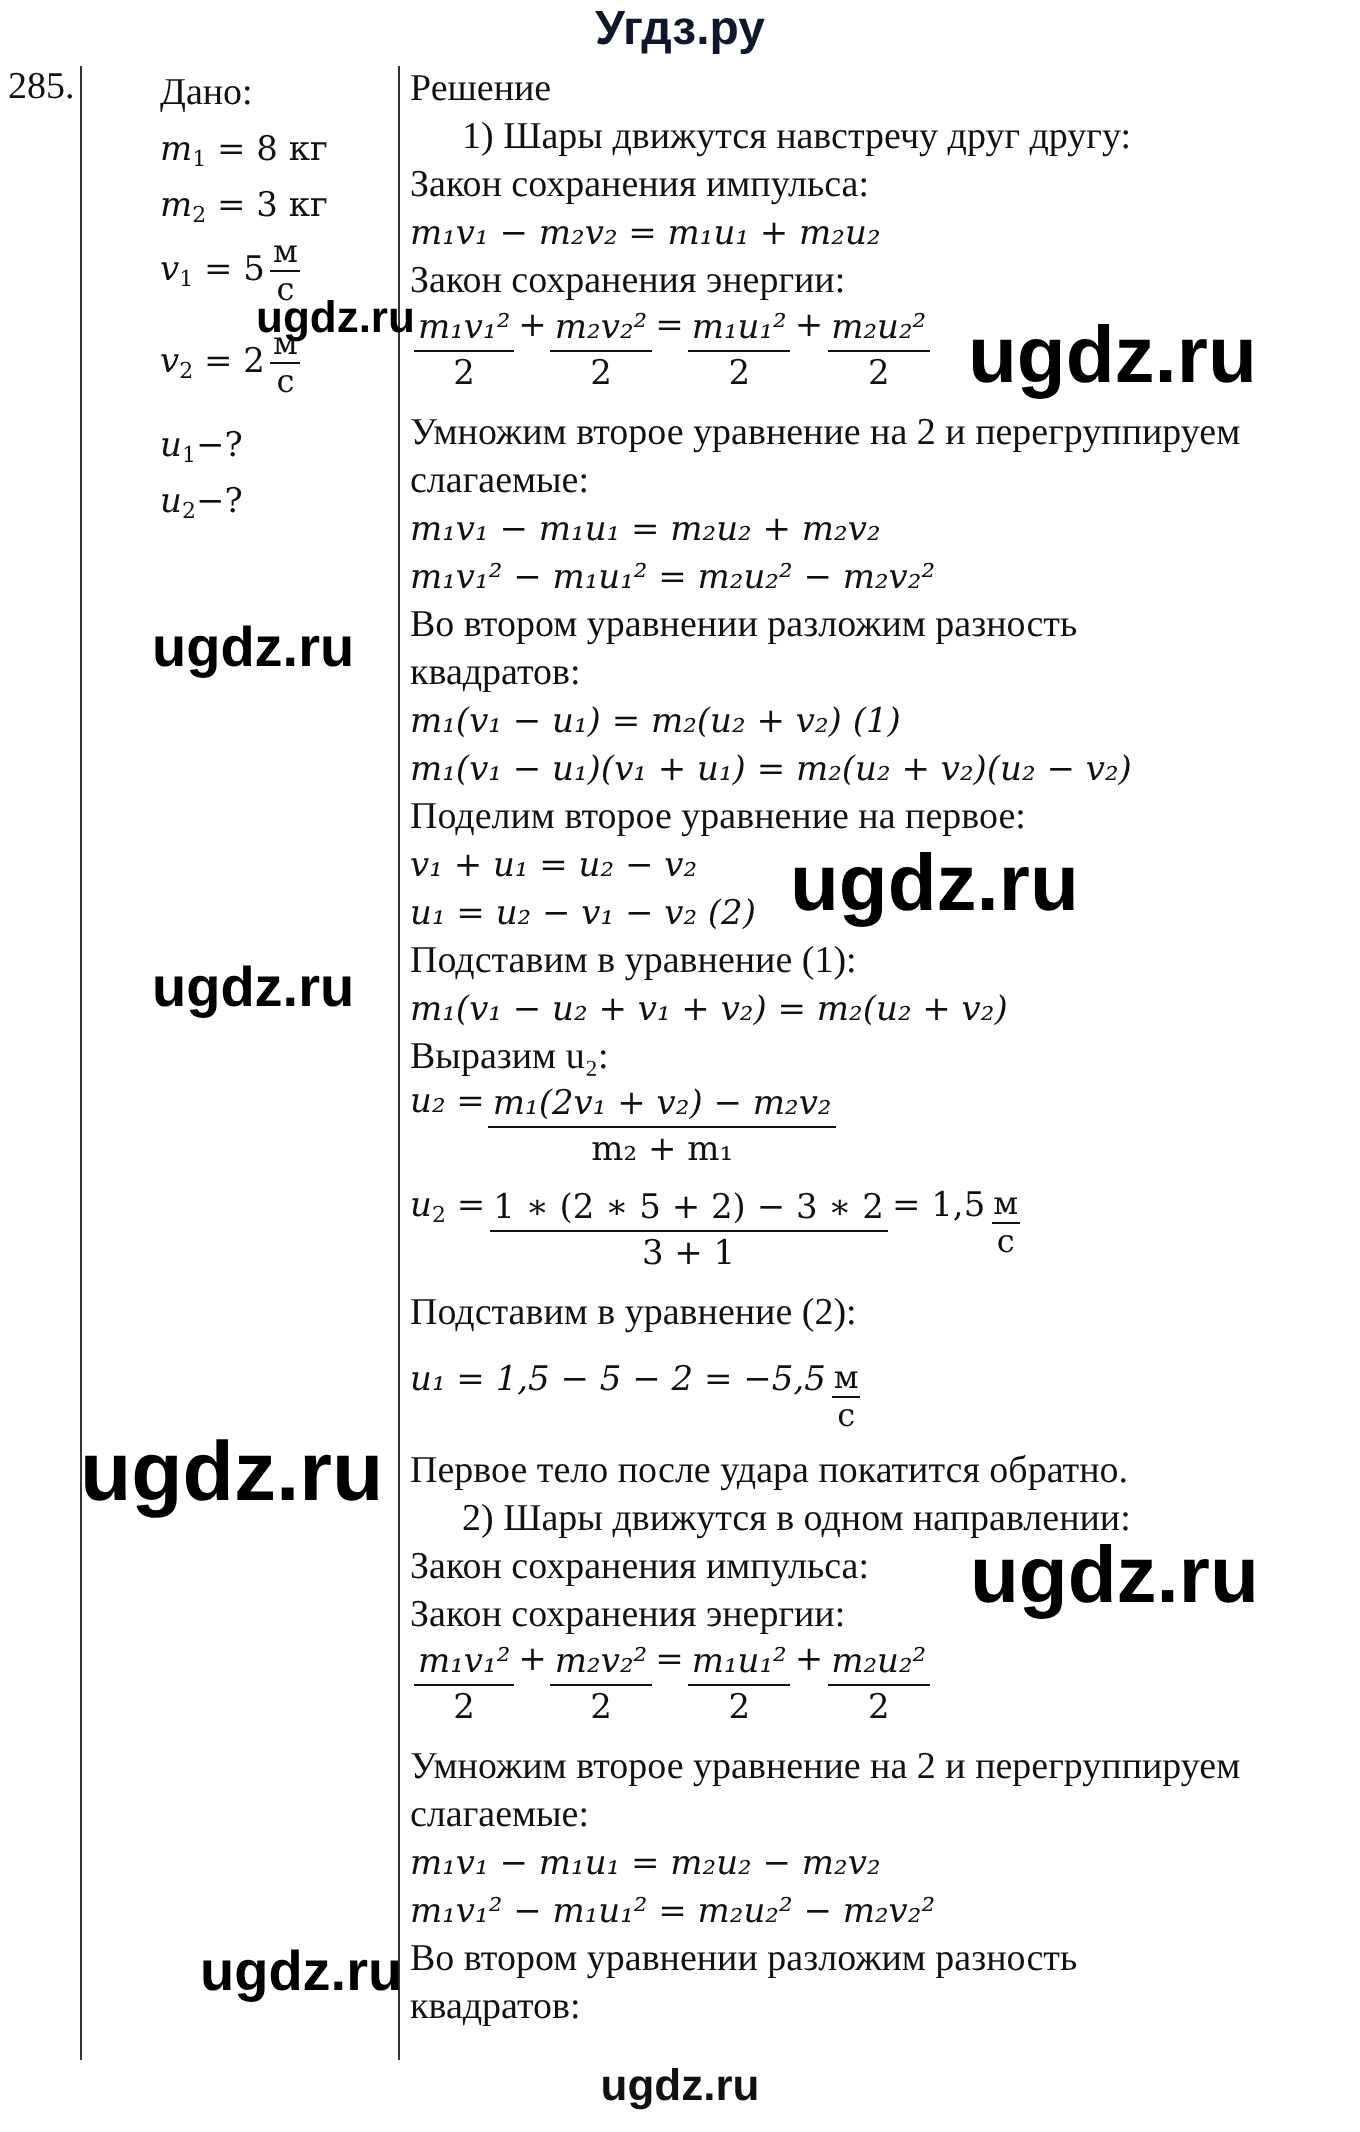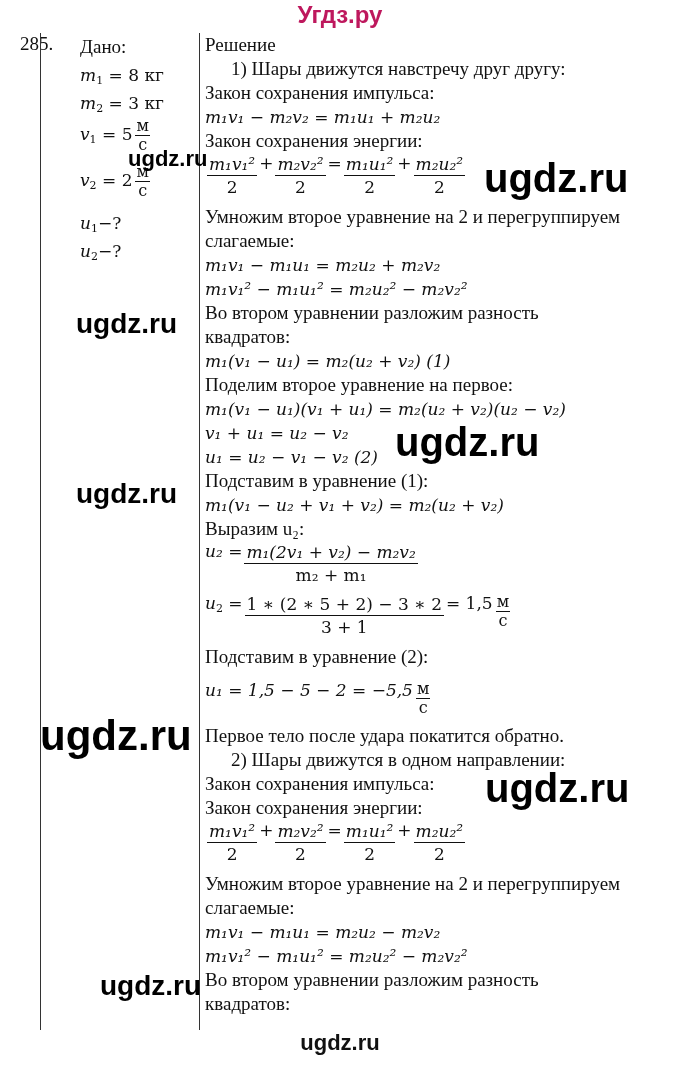--- a/index.html
+++ b/index.html
@@ -1,23 +1,23 @@
 <!DOCTYPE html>
 <html><head>
 <meta charset="utf-8">
 <style>
   html, body { margin:0; padding:0; background:#ffffff; }
   body { width:680px; height:1066px; position:relative; overflow:hidden; color:#111;
          font-family:"Liberation Serif","DejaVu Serif",serif; }
   .site-title { position:absolute; top:0; left:0; width:680px; text-align:center;
          font-family:"Liberation Sans","DejaVu Sans",sans-serif; font-weight:bold; font-size:24px;
-         line-height:30px; color:#be185d; }
+         line-height:30px; color:#0f172a; }
   .footer-mark { position:absolute; top:1030px; left:0; width:680px; text-align:center;
          font-family:"Liberation Sans","DejaVu Sans",sans-serif; font-weight:bold; font-size:22px; color:#111; }
-  .num { position:absolute; left:20px; top:33px; font-size:19px;font-family:Liberation Serif, serif; }
+  .num { position:absolute; left:4px; top:33px; font-size:19px;font-family:Liberation Serif, serif; }
   .vline { position:absolute; width:1px; background:#333; }
   .given { position:absolute; left:52px; top:33px; font-size:19px; line-height:28px;margin-left:28px; }
   .given .row { height:28px; white-space:nowrap; }
   .given .row.tall { height:46px; }
   .sol { position:absolute; left:205px; top:33px; font-size:19px; width:470px; }
   .ln { white-space:nowrap; line-height:24px; height:24px; }
   .ln.indent { padding-left:26px; }
   .math { font-family:"DejaVu Serif","Liberation Serif",serif; font-style:italic; font-size:17px; }
   .math .up { font-style:normal; }
   sub { font-size:11px; vertical-align:-3px; font-style:normal; }
@@ -82,22 +82,22 @@
         <span class="d">2</span>
       </span>
   </div>
   <div class="ln">Умножим второе уравнение на 2 и перегруппируем</div>
   <div class="ln">слагаемые:</div>
   <div class="ln math">m₁v₁ − m₁u₁ = m₂u₂ + m₂v₂</div>
   <div class="ln math">m₁v₁² − m₁u₁² = m₂u₂² − m₂v₂²</div>
   <div class="ln">Во втором уравнении разложим разность</div>
   <div class="ln">квадратов:</div>
   <div class="ln math">m₁(v₁ − u₁) = m₂(u₂ + v₂) (1)</div>
+  <div class="ln math">m₁(v₁ − u₁)(v₁ + u₁) = m₂(u₂ + v₂)(u₂ − v₂)</div>
   <div class="ln">Поделим второе уравнение на первое:</div>
-  <div class="ln math">m₁(v₁ − u₁)(v₁ + u₁) = m₂(u₂ + v₂)(u₂ − v₂)</div>
   <div class="ln math">v₁ + u₁ = u₂ − v₂</div>
   <div class="ln math">u₁ = u₂ − v₁ − v₂ (2)</div>
   <div class="ln">Подставим в уравнение (1):</div>
   <div class="ln math">m₁(v₁ − u₂ + v₁ + v₂) = m₂(u₂ + v₂)</div>
   <div class="ln">Выразим u₂:</div>
   <div class="fracrow math">
     <span>u₂ =</span>
     <span class="frac">
         <span class="n">m₁(2v₁ + v₂) − m₂v₂</span>
         <span class="d math">m₂ + m₁</span>

